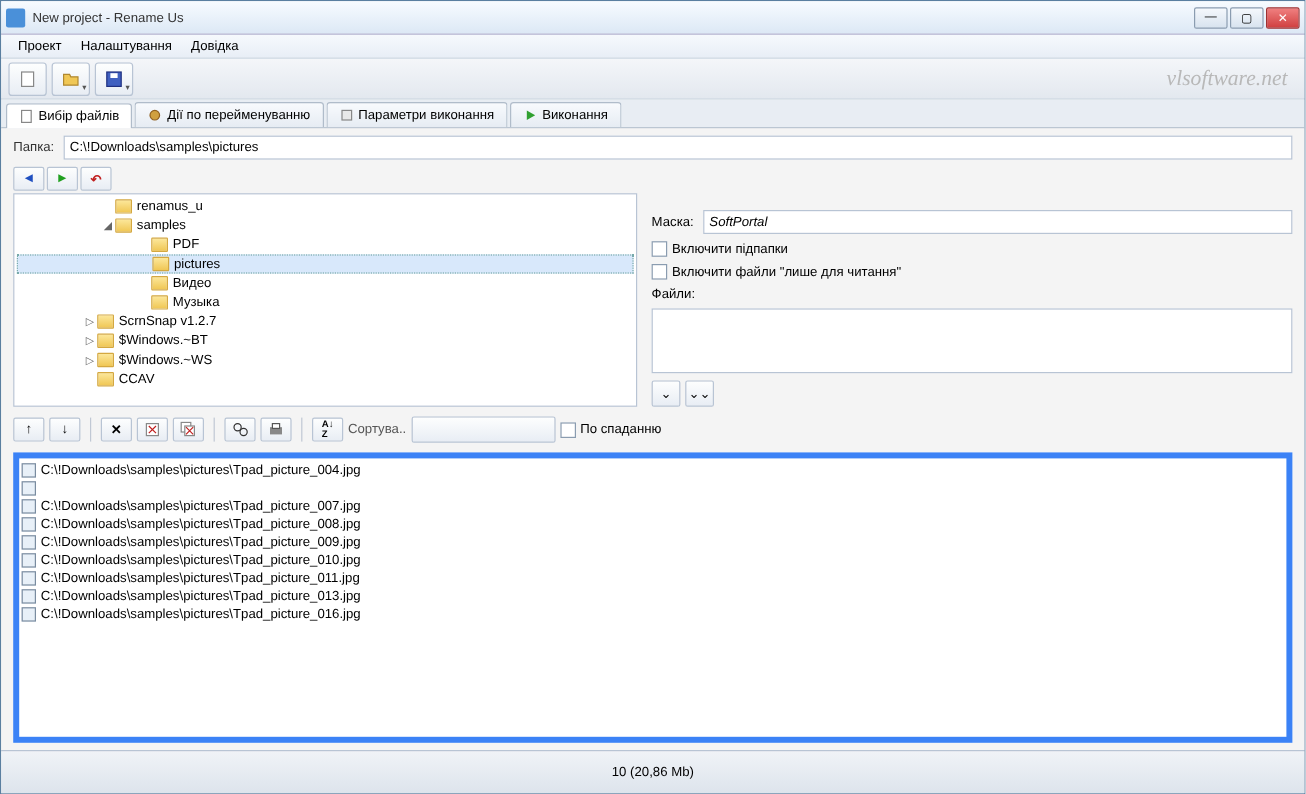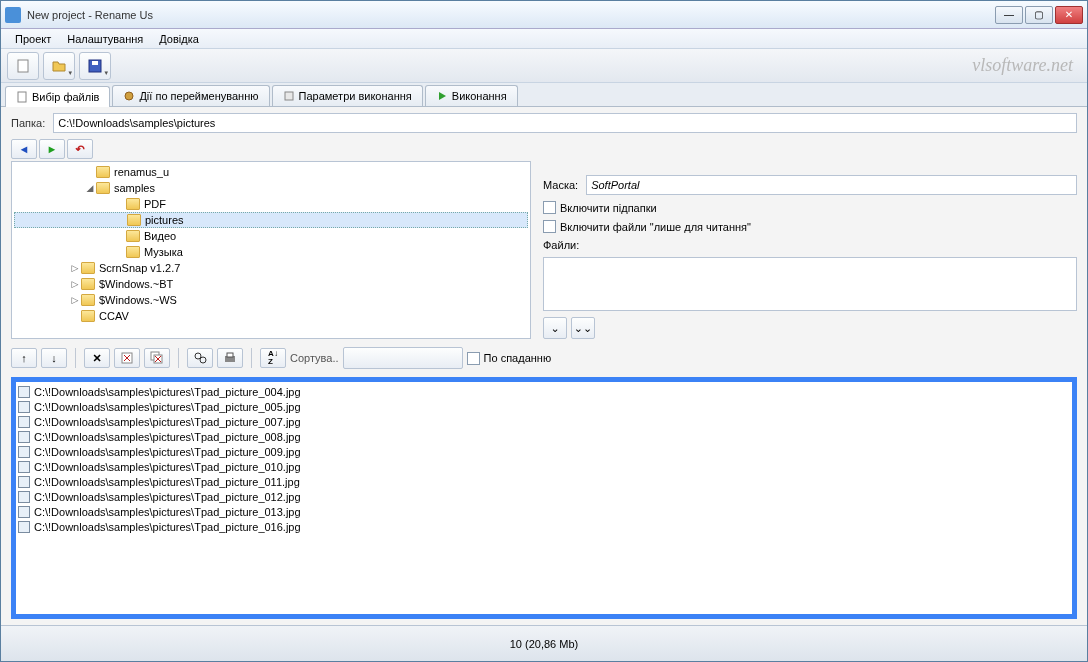--- a/index.html
+++ b/index.html
@@ -251,45 +251,40 @@
       </div>
     </div>
 
     <div class="file-list" id="file-list">
         <div class="file-row">
           <div class="file-ico"></div>
           <span>C:\!Downloads\samples\pictures\Tpad_picture_004.jpg</span>
         </div>
         <div class="file-row">
           <div class="file-ico"></div>
-          <span>C:\!Downloads\samples\pictures\Tpad_picture_005.jpg</span>
         </div>
         <div class="file-row">
           <div class="file-ico"></div>
           <span>C:\!Downloads\samples\pictures\Tpad_picture_007.jpg</span>
         </div>
         <div class="file-row">
           <div class="file-ico"></div>
           <span>C:\!Downloads\samples\pictures\Tpad_picture_008.jpg</span>
         </div>
         <div class="file-row">
           <div class="file-ico"></div>
           <span>C:\!Downloads\samples\pictures\Tpad_picture_009.jpg</span>
         </div>
         <div class="file-row">
           <div class="file-ico"></div>
           <span>C:\!Downloads\samples\pictures\Tpad_picture_010.jpg</span>
         </div>
         <div class="file-row">
           <div class="file-ico"></div>
           <span>C:\!Downloads\samples\pictures\Tpad_picture_011.jpg</span>
-        </div>
-        <div class="file-row">
-          <div class="file-ico"></div>
-          <span>C:\!Downloads\samples\pictures\Tpad_picture_012.jpg</span>
         </div>
         <div class="file-row">
           <div class="file-ico"></div>
           <span>C:\!Downloads\samples\pictures\Tpad_picture_013.jpg</span>
         </div>
         <div class="file-row">
           <div class="file-ico"></div>
           <span>C:\!Downloads\samples\pictures\Tpad_picture_016.jpg</span>
         </div>
       </div>

